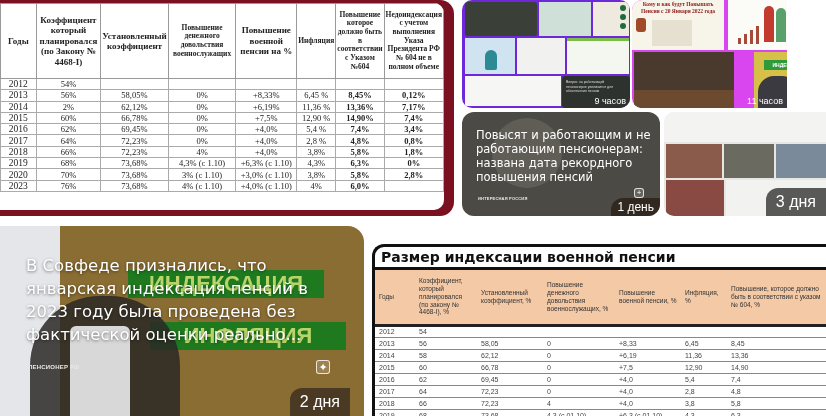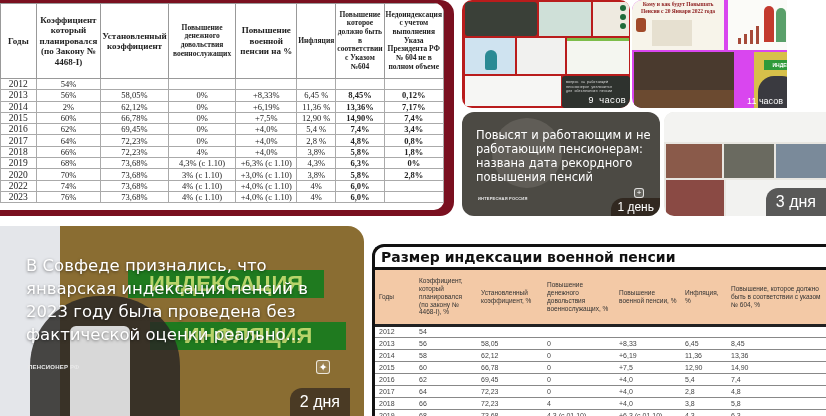--- a/index.html
+++ b/index.html
@@ -11,21 +11,21 @@
   .t1 { left: 0; top: 0; width: 454px; height: 216px; background: #7a1020; border-radius: 0 14px 14px 0; padding: 3px 10px 6px 0; }
   .t1 .inner { background: #fff; width: 100%; height: 100%; border-radius: 0 10px 10px 0; overflow: hidden; }
   table.pt { border-collapse: collapse; width: 100%; font-family: "Liberation Serif", serif; color: #222; }
   table.pt th { font-size: 7.5px; font-weight: bold; text-align: center; border: 1px solid #999; padding: 1px; height: 75px; line-height: 1.15; }
   table.pt th.big { font-size: 9px; }
   table.pt td { font-size: 8.5px; text-align: center; border: 1px solid #aaa; height: 11.3px; line-height: 10px; padding: 0 1px; }
   table.pt td.y { font-size: 9.5px; }
   table.pt td.b { font-weight: bold; }
 
   
-  .t2 { left: 462px; top: 0; width: 168px; height: 108px; background: #b91c1c; border-radius: 10px; font-family: Liberation Mono, monospace; }
+  .t2 { left: 462px; top: 0; width: 168px; height: 108px; background: #6d28d9; border-radius: 10px; }
   .t3 { left: 632px; top: 0; width: 155px; height: 108px; background: #d946ef; border-radius: 10px 0 0 10px; }
   .t4 { left: 462px; top: 112px; width: 198px; height: 104px; background: #4c4a44; }
   .t5 { left: 664px; top: 112px; width: 162px; height: 104px; background: #e8e6e1; border-radius: 10px 0 0 10px; }
   .t6 { left: 0; top: 226px; width: 364px; height: 190px; background: #8a6d32; border-radius: 0 16px 0 0; }
   .t7 { left: 372px; top: 244px; width: 454px; height: 190px; background: #fff; border: 3px solid #111; border-right: none; border-bottom: none; border-radius: 12px 0 0 0; }
 
   .blk { position: absolute; }
   .badge { position: absolute; right: 0; bottom: 0; color: #fff; background: rgba(40,30,20,0.75); padding: 3px 8px; border-radius: 12px 0 0 0; font-size: 10px; }
   .badge.big { font-size: 16px; padding: 5px 10px; margin-top: 25px; }
   .headline { position: absolute; color: #fff; font-weight: normal; font-family: "DejaVu Sans", sans-serif; }
@@ -141,30 +141,20 @@
             </tr>
           <tr>
               <td class="y">2020</td>
               <td>70%</td>
               <td>73,68%</td>
               <td>3% (с 1.10)</td>
               <td>+3,0% (с 1.10)</td>
               <td>3,8%</td>
               <td class="b">5,8%</td>
               <td class="b">2,8%</td>
-            </tr>
-          <tr>
-              <td class="y">2022</td>
-              <td>74%</td>
-              <td>73,68%</td>
-              <td>4% (с 1.10)</td>
-              <td>+4,0% (с 1.10)</td>
-              <td>4%</td>
-              <td class="b">6,0%</td>
-              <td class="b"></td>
             </tr>
           <tr>
               <td class="y">2023</td>
               <td>76%</td>
               <td>73,68%</td>
               <td>4% (с 1.10)</td>
               <td>+4,0% (с 1.10)</td>
               <td>4%</td>
               <td class="b">6,0%</td>
               <td class="b"></td>

